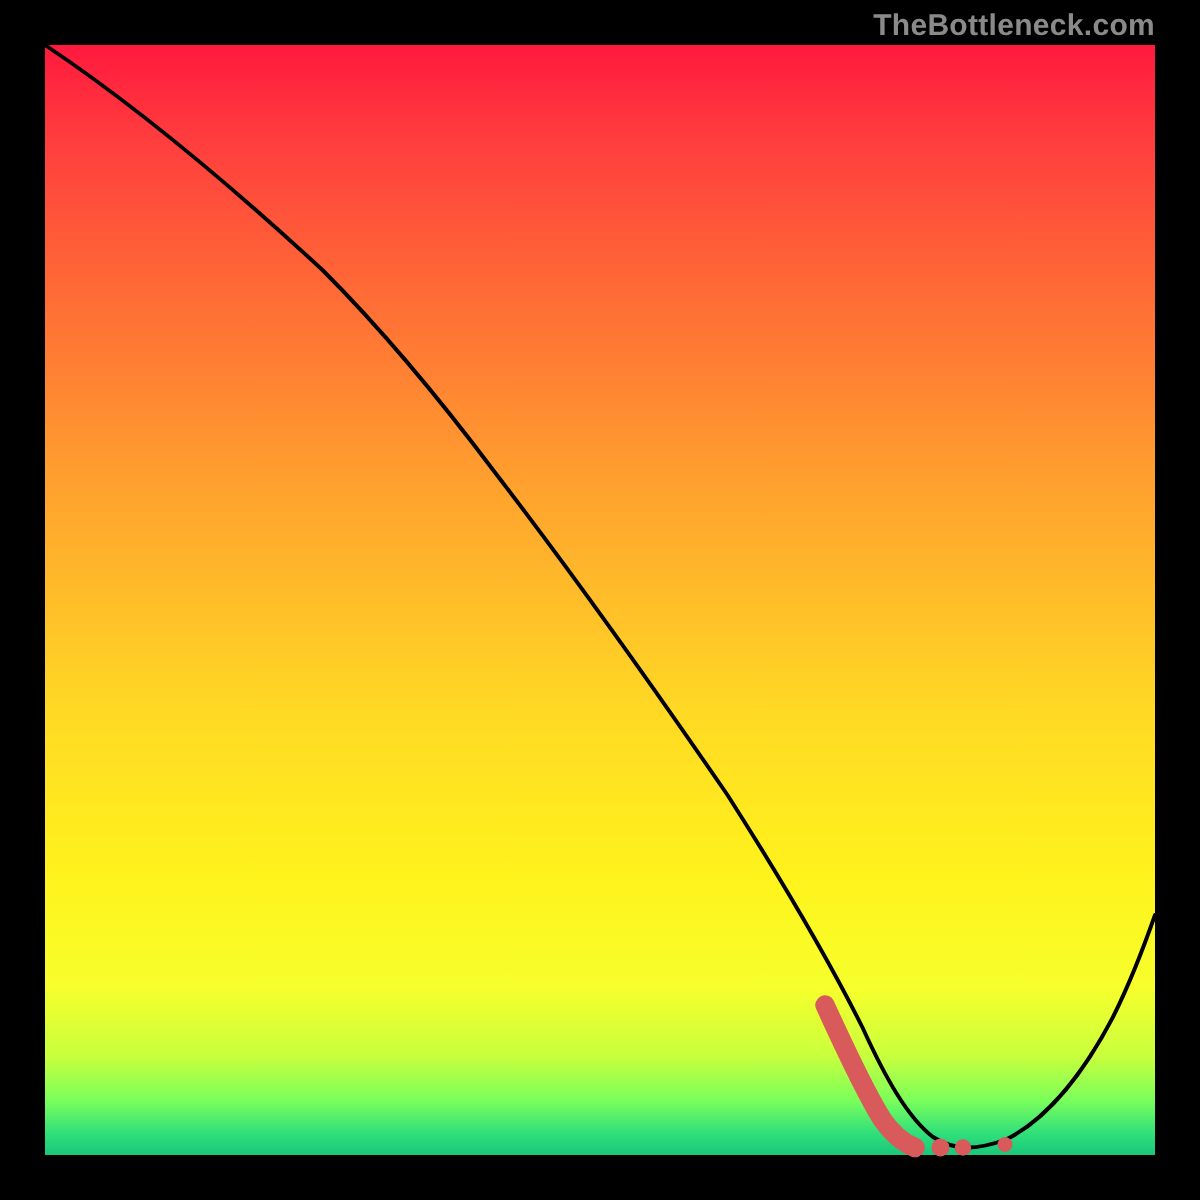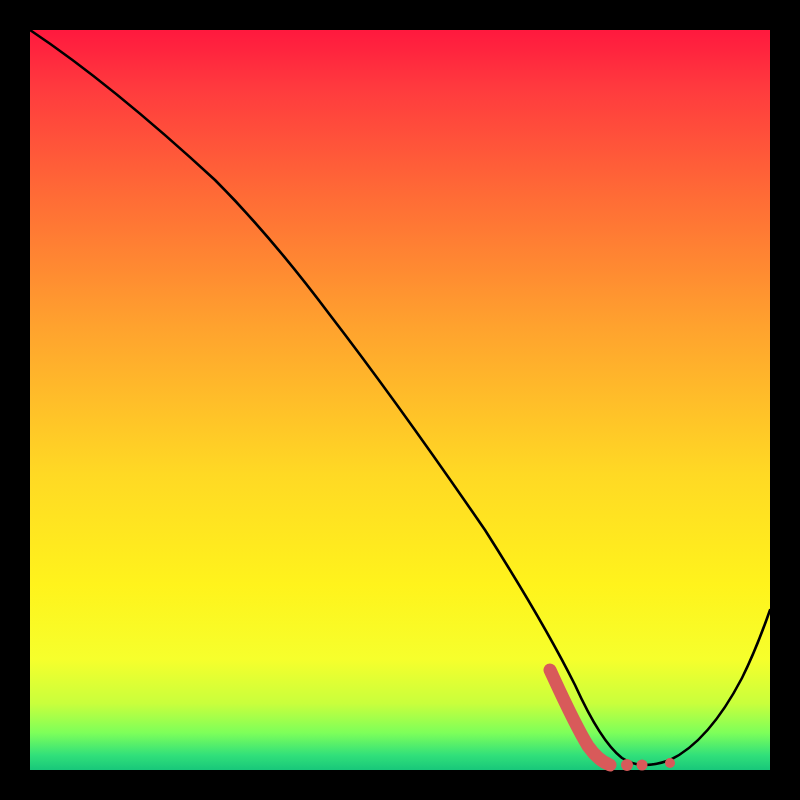--- a/index.html
+++ b/index.html
@@ -57,20 +57,21 @@
     width: 740px;
     height: 740px;
     overflow: visible;
   }
 </style>
 </head>
 <body>
 
 <div class="frame">
 
+  <div class="watermark">TheBottleneck.com</div>
 
   <div class="plot-area">
     <svg class="overlay" viewBox="0 0 740 740" preserveAspectRatio="none">
 
       <path fill="none" stroke="#000" stroke-width="2.6" stroke-linecap="round" stroke-linejoin="round" d="
             M 0 0
             C 60 40, 120 90, 185 150
             C 220 185, 255 225, 300 285
             C 350 350, 400 420, 455 500
             C 490 555, 520 605, 545 655

